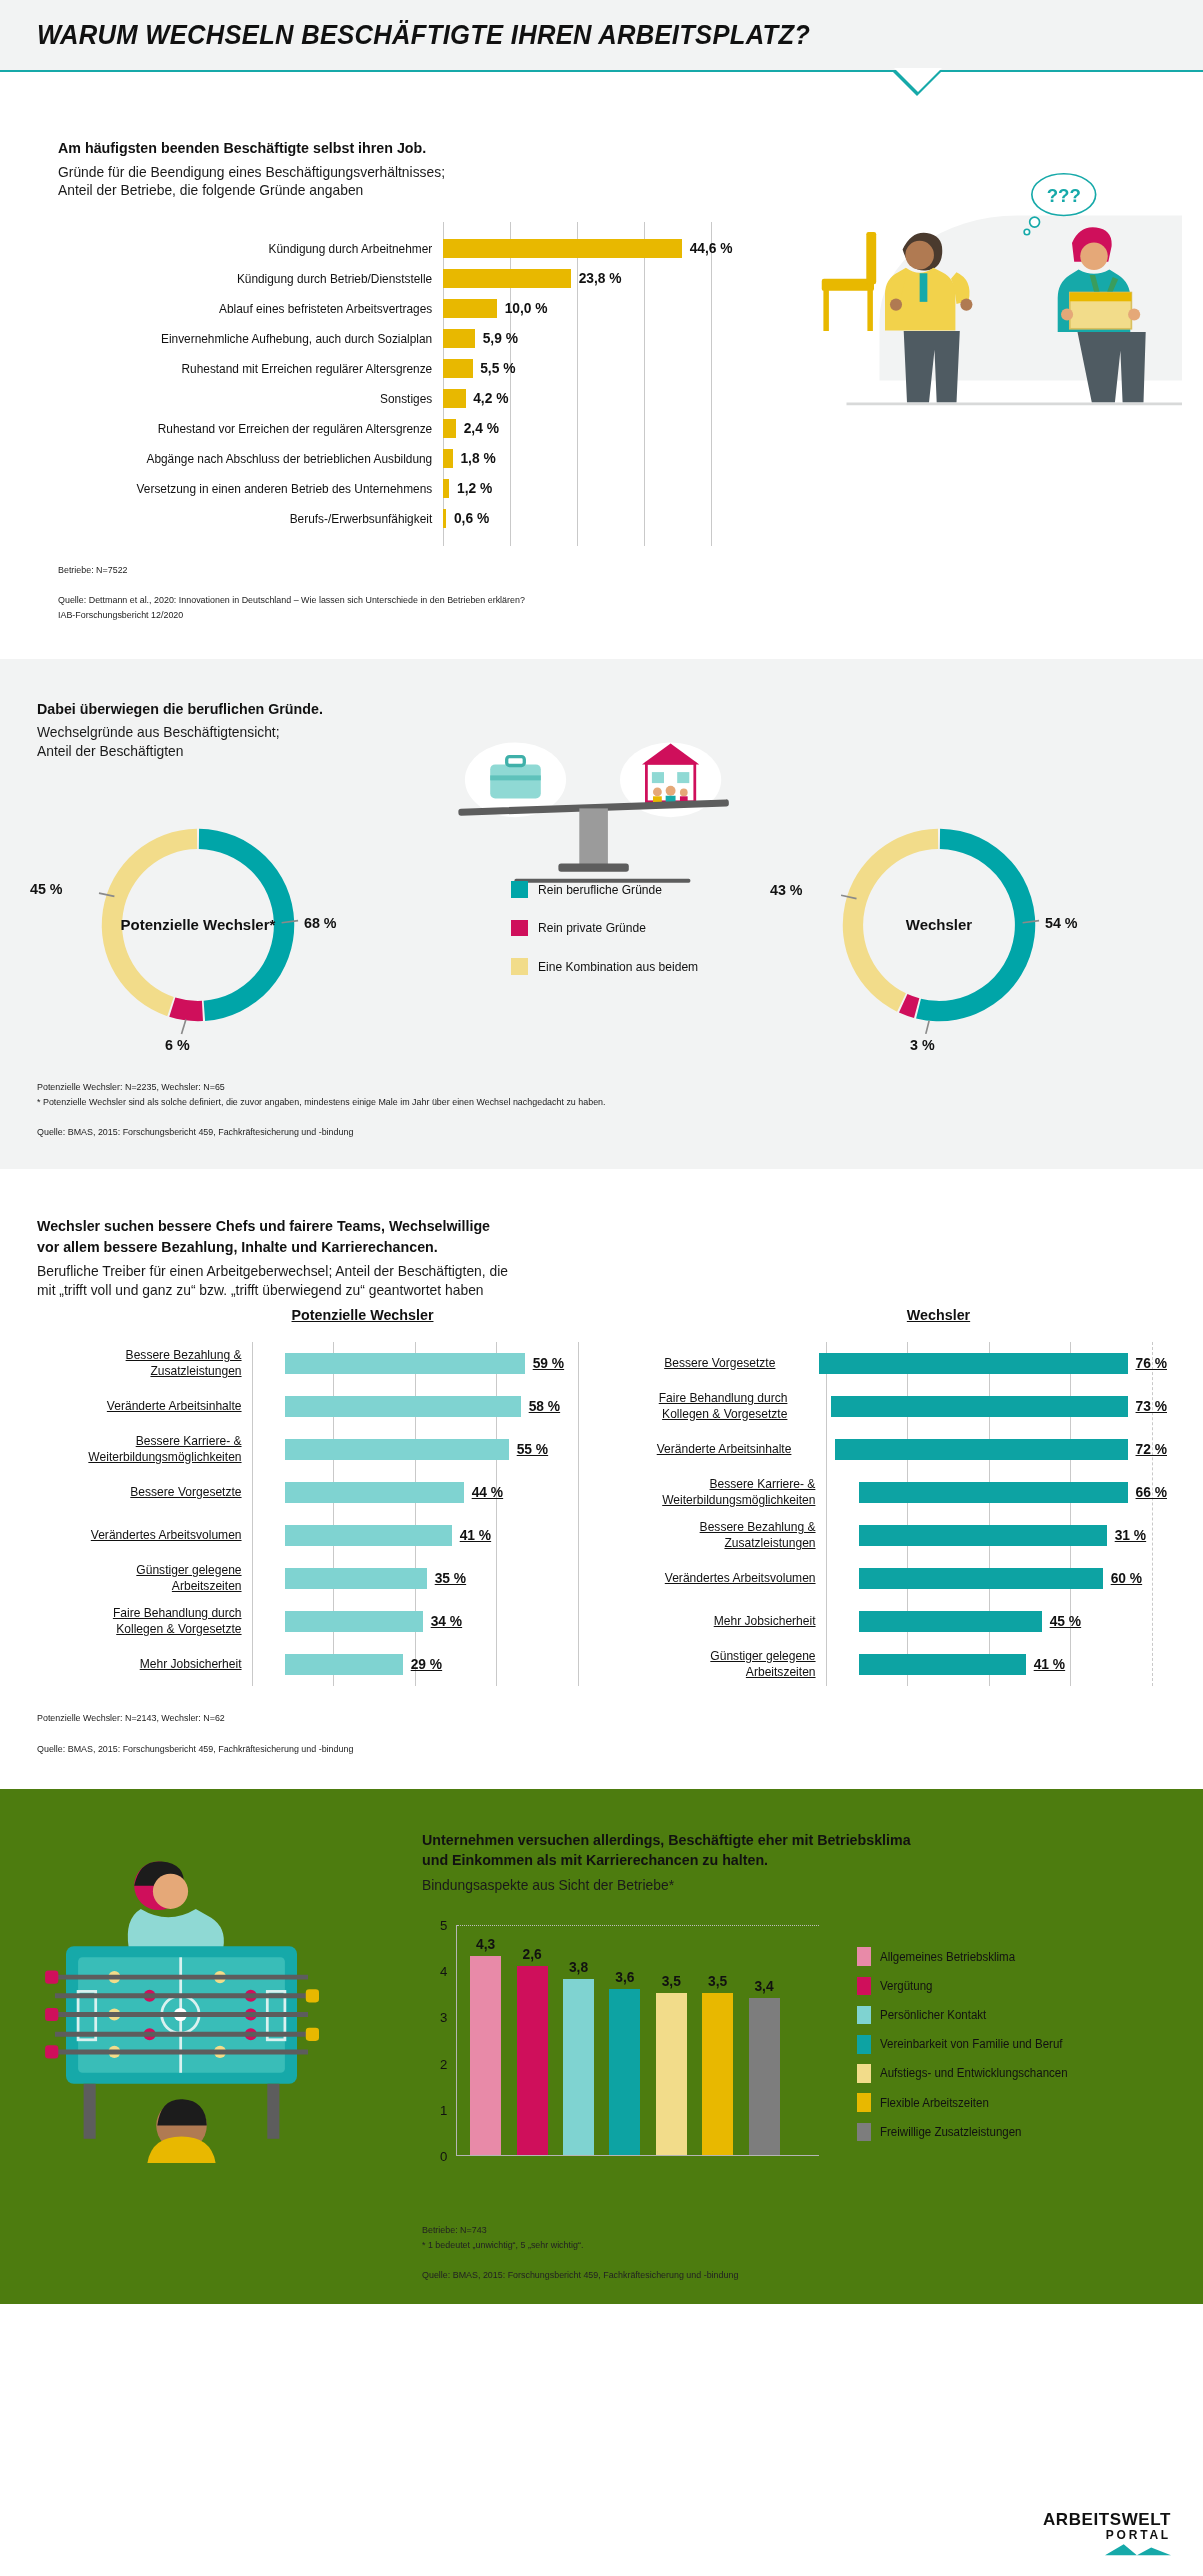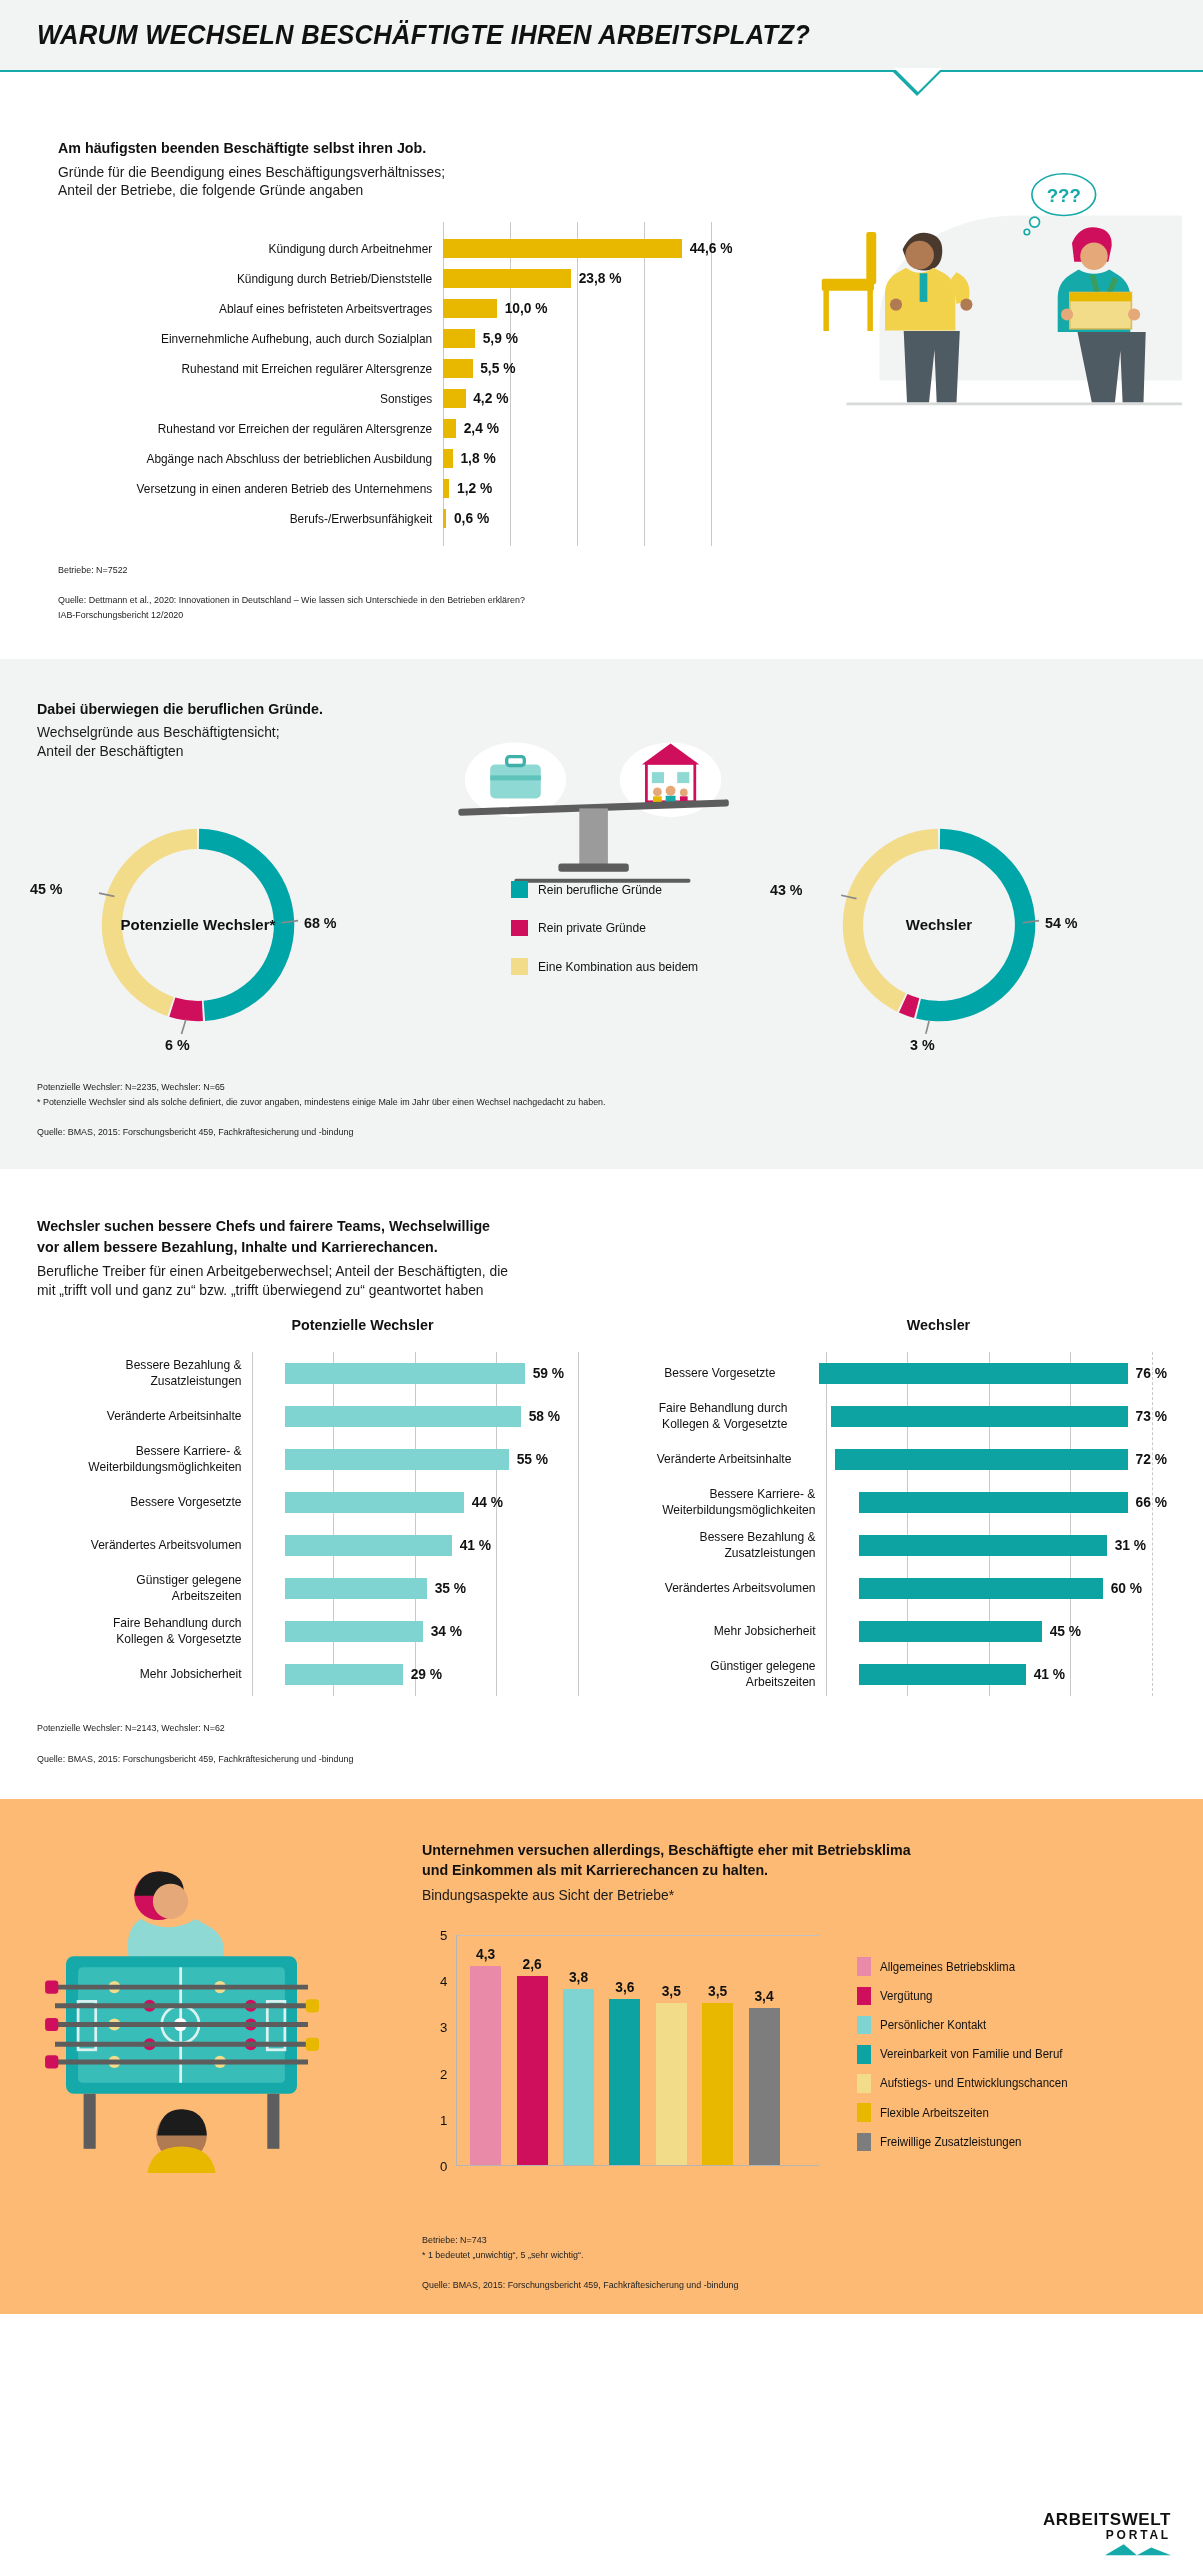--- a/index.html
+++ b/index.html
@@ -103,36 +103,36 @@
   .donut-center {
     position: absolute; inset: 0; display: flex; flex-direction: column;
     align-items: center; justify-content: center; font-size: 15px; font-weight: 700;
     line-height: 1.25; text-align: center; pointer-events: none;
   }
   .dlab { position: absolute; font-size: 14.3px; font-weight: 700; white-space: nowrap; }
 
   
   #sec3 { padding-top: 47px; }
   .chart3title { font-size: 14.3px; font-weight: 700; text-align: center; margin-bottom: 18.7px; }
-  .cols3 { display: flex; gap: 22px; margin-top: 18px; }
+  .cols3 { display: flex; gap: 22px; margin-top: 8px; text-decoration: underline; }
   .col3 { width: 556px; position: relative; }
   .b3row { display: flex; align-items: center; min-height: 43px; }
   .b3label {
     width: 215px; text-align: right; padding-right: 11px; font-size: 12.7px;
     line-height: 1.25;
     transform: scaleX(0.95); transform-origin: right center;
   }
   .b3track { position: relative; flex: 1; display: flex; align-items: center; padding-left: 33px; }
   .b3bar { height: 21px; }
   .b3val { font-size: 13.8px; font-weight: 700; margin-left: 7.7px; white-space: nowrap; }
   .grid3 { position: absolute; left: 215px; right: 0; top: 0; bottom: 0; pointer-events: none; }
   .grid3 i { position: absolute; top: 0; bottom: 0; width: 1.1px; background: #c9c9c9; }
 
   
-  #sec4 { background: #fdba74; margin-top: 33px; padding-top: 41px; padding-bottom: 22px; min-height: 495px; }
+  #sec4 { background: #4d7c0f; margin-top: 33px; padding-top: 41px; padding-bottom: 22px; min-height: 495px; }
   .s4head { margin-left: 385px; }
   .c4wrap { position: relative; margin-left: 385px; margin-top: 31px; height: 259px; }
   .c4axis { position: absolute; left: 0; top: 0; width: 33px; height: 231px; }
   .c4tick { position: absolute; right: 7.7px; font-size: 13.2px; transform: translateY(-50%); }
   .c4plot {
     position: absolute; left: 34px; top: 0; width: 363px; height: 231px;
     border-left: 1.7px solid #b5b5b5; border-bottom: 1.7px solid #b5b5b5;
   }
   .c4grid { position: absolute; left: 0; right: 0; height: 0; border-top: 1.7px dotted #bdbdbd; }
   .c4bars { position: absolute; left: 13.2px; right: 5.5px; bottom: 0; top: 0; display: flex; align-items: flex-end; gap: 15.4px; }

